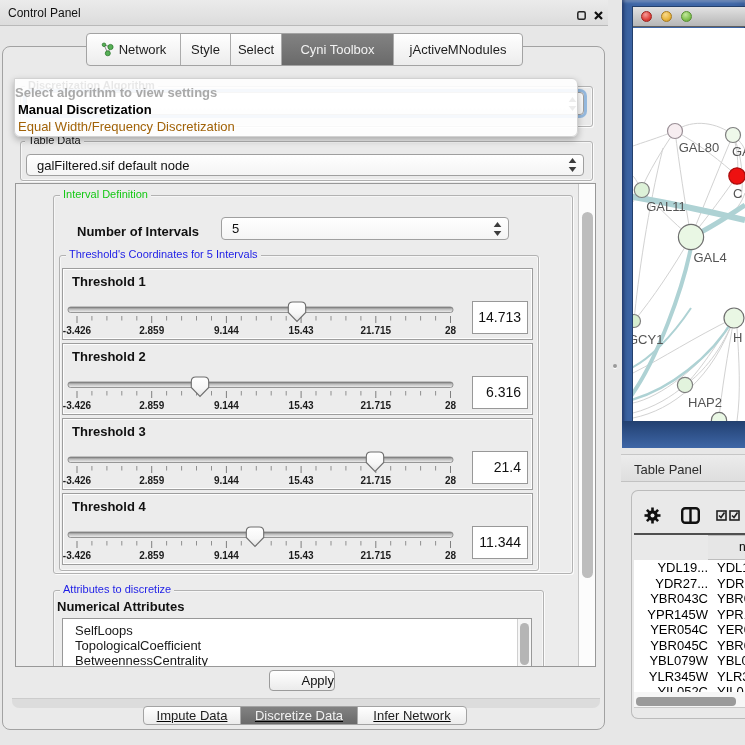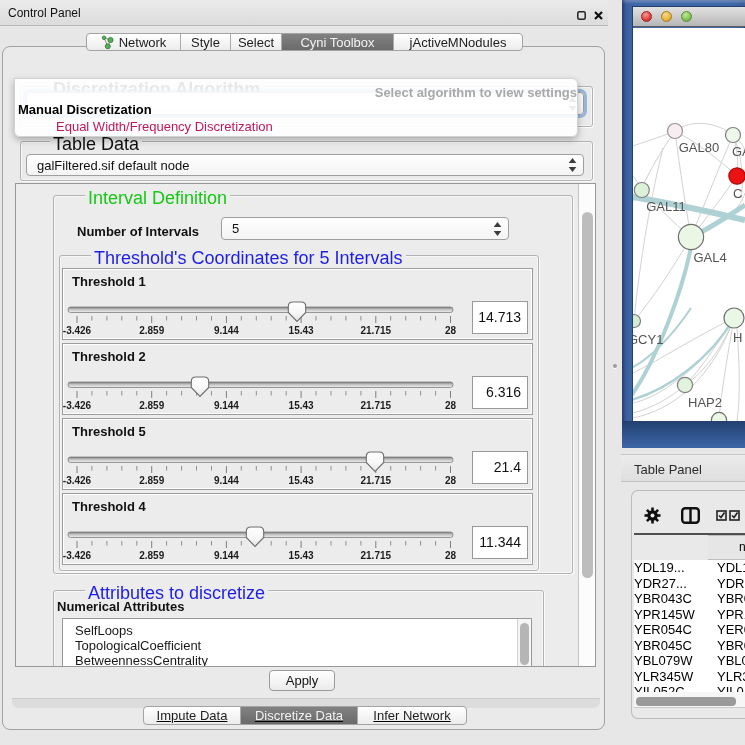--- a/index.html
+++ b/index.html
@@ -13,27 +13,27 @@
 #outerpanel { left:2px; top:46px; width:603px; height:684px; border:1px solid #a2a2a2;
   border-radius:8px; background:#eaeaea; }
 
 
 .tabstrip { display:flex; border:1px solid #a3a3a3; border-radius:4px;
   background:linear-gradient(#ffffff,#ececec); overflow:hidden; }
 .tabstrip .tab { display:flex; align-items:center; justify-content:center;
   font-size:13px; color:#1d1d1d; border-right:1px solid #ababab; position:relative; }
 .tabstrip .tab:last-child { border-right:none; }
 .tabstrip .sel { background:linear-gradient(#828282,#6a6a6a); color:#f2f2f2; }
-#toptabs { left:86px; top:33px; width:437px; height:18px; }
+#toptabs { left:86px; top:33px; width:437px; height:33px; }
 #bottabs { left:143px; top:706px; width:324px; height:19px;text-decoration:underline; }
 
 
 .group { position:absolute; border:1px solid #b2b2b2; border-radius:3px;
   box-shadow:inset 0 0 0 1px rgba(255,255,255,0.55), 1px 1px 0 rgba(255,255,255,0.8); }
-.gtitle { position:absolute; font-size:18px; padding:0 3px; white-space:nowrap;margin-left:25px; }
+.gtitle { position:absolute; font-size:11px; padding:0 3px; white-space:nowrap; }
 
 .combo { position:absolute; background:linear-gradient(#ffffff,#f4f4f4);
   border:1px solid #9f9f9f; border-radius:4px; font-size:13px; color:#111;
   display:flex; align-items:center; }
 .combo .ctext { padding-left:10px; flex:1; }
 .combo svg { margin-right:6px; }
 
 
 #viewport { left:15px; top:183px; width:581px; height:484px; border:1px solid #989898;
   background:#ececec; overflow:hidden; }
@@ -53,29 +53,29 @@
   background:#ffffff; border:1px solid #989898; font-size:13px; color:#191919; }
 #attrlist .it { height:15px; line-height:15px; padding-left:12px; }
 #attrlist { padding-top:4px; }
 #alscroll { position:absolute; right:0; top:0; width:14px; height:48px; background:#f6f6f6;
   border-left:1px solid #d0d0d0; }
 #alscroll .th { position:absolute; left:2px; top:4px; width:9px; height:42px;
   background:#b5b5b5; border-radius:5px; }
 
 #applybtn { left:269px; top:670px; width:66px; height:21px;
   background:linear-gradient(#ffffff,#ebebeb); border:1px solid #9b9b9b; border-radius:4px;
-  font-size:13px; color:#111; text-align:center; line-height:19px; }
+  font-size:13px; color:#111; text-align:right; line-height:19px; }
 
 
 #popup { left:14px; top:78px; width:564px; height:59px; background:rgba(255,255,255,0.9);
   border:1px solid #d2d2d2; border-radius:0 6px 6px 6px;
   box-shadow:0 3px 7px rgba(0,0,0,0.28); z-index:50; font-size:13px; }
-#popup .r1 { position:absolute; left:0; right:0; top:6px; text-align:right; color:#a9a9a9; font-weight:bold; }
+#popup .r1 { position:absolute; left:0; right:0; top:6px; text-align:left; color:#a9a9a9; font-weight:bold; }
 #popup .r2 { position:absolute; left:3px; top:23px; font-weight:bold; color:#000; }
-#popup .r3 { position:absolute; left:3px; top:40px; color:#be185d;margin-left:38px; }
+#popup .r3 { position:absolute; left:3px; top:40px; color:#a16207; }
 
 
 #bluewin { left:622px; top:0; width:123px; height:448px; background:#3e66a6;
   box-shadow:inset 3px 0 3px -1px rgba(15,30,70,0.5), inset 0 3px 3px -1px rgba(255,255,255,0.3), inset 0 -16px 16px -4px rgba(10,25,60,0.5); }
 #wintitle { left:633px; top:7px; width:112px; height:20px;
   background:linear-gradient(#e2e2e2,#b6b6b6); border-bottom:1px solid #5f5f5f; }
 .light { position:absolute; top:4px; width:11px; height:11px; border-radius:50%; }
 
 #tpbar { left:621px; top:454px; width:124px; height:28px;
   background:linear-gradient(#ececec,#dedede); border-top:1px solid #c6c6c6;
@@ -87,21 +87,21 @@
 #thead { position:absolute; left:2px; top:42px; width:118px; height:27px; display:flex;
   border-top:2.5px solid #4f4f4f;
   font-size:12px; color:#000; }
 #thead .h1 { width:74px; background:#b9ddef; border:1px solid #96b6c6; text-align:center;
   line-height:23px;margin-top:35px; }
 #thead .h2 { flex:1; background:#e6e6e6; border:1px solid #bdbdbd; border-left:none;
   text-align:left; padding-left:31px; line-height:23px; }
 #tbody { position:absolute; left:2px; top:69px; width:118px; height:132px;
   background:#ffffff; overflow:hidden; }
 .trow { display:flex; height:15.5px; font-size:13px; color:#000; }
-.trow .c1 { width:74px; text-align:left; line-height:15.5px; }
+.trow .c1 { width:74px; text-align:right; line-height:15.5px; }
 .trow .c2 { flex:1; padding-left:9px; line-height:15.5px; }
 #hscroll { position:absolute; left:2px; top:201px; width:118px; height:16px; background:#f6f6f6; border-bottom:1px solid #c9c9c9; }
 #hscroll .th { position:absolute; left:1.5px; top:5px; width:100px; height:8.5px;
   background:#9a9a9a; border-radius:4px; }
 </style></head>
 <body>
 <div id="stage">
 <svg width="0" height="0" style="position:absolute">
 <defs>
 <linearGradient id="thg" x1="0" y1="0" x2="0" y2="1">
@@ -241,21 +241,21 @@
             <text x="94.7" y="38" text-anchor="middle" font-size="10" font-weight="bold" fill="#1c1c1c">2.859</text>
             <text x="169.4" y="38" text-anchor="middle" font-size="10" font-weight="bold" fill="#1c1c1c">9.144</text>
             <text x="244.1" y="38" text-anchor="middle" font-size="10" font-weight="bold" fill="#1c1c1c">15.43</text>
             <text x="318.8" y="38" text-anchor="middle" font-size="10" font-weight="bold" fill="#1c1c1c">21.715</text>
             <text x="393.5" y="38" text-anchor="middle" font-size="10" font-weight="bold" fill="#1c1c1c">28</text>
             <path d="M134.3,10.5 Q134.3,6 138.8,6 L147.2,6 Q151.7,6 151.7,10.5 L151.7,16.5 L143.0,25.5 L134.3,16.5 Z" fill="url(#thg)" stroke="#6e6e6e" stroke-width="1.1"></path>
           </svg>
 <div class="tfield">6.316</div>
 </div>
 <div class="tpanel" style="top:417px">
-<div class="tlabel">Threshold 5</div>
+<div class="tlabel">Threshold 3</div>
 <svg width="404" height="42" style="position:absolute;left:-6px;top:27px;overflow:visible" font-family="Liberation Sans, sans-serif">
             <rect x="11" y="11" width="385" height="5.5" rx="2.5" fill="url(#grv)" stroke="#7f7f7f" stroke-width="0.8"></rect>
             <line x1="20.0" y1="20" x2="20.0" y2="27" stroke="#7f7f7f" stroke-width="1"></line>
             <line x1="34.9" y1="20" x2="34.9" y2="24.5" stroke="#8f8f8f" stroke-width="1"></line>
             <line x1="49.9" y1="20" x2="49.9" y2="24.5" stroke="#8f8f8f" stroke-width="1"></line>
             <line x1="64.8" y1="20" x2="64.8" y2="24.5" stroke="#8f8f8f" stroke-width="1"></line>
             <line x1="79.8" y1="20" x2="79.8" y2="24.5" stroke="#8f8f8f" stroke-width="1"></line>
             <line x1="94.7" y1="20" x2="94.7" y2="27" stroke="#7f7f7f" stroke-width="1"></line>
             <line x1="109.6" y1="20" x2="109.6" y2="24.5" stroke="#8f8f8f" stroke-width="1"></line>
             <line x1="124.6" y1="20" x2="124.6" y2="24.5" stroke="#8f8f8f" stroke-width="1"></line>

